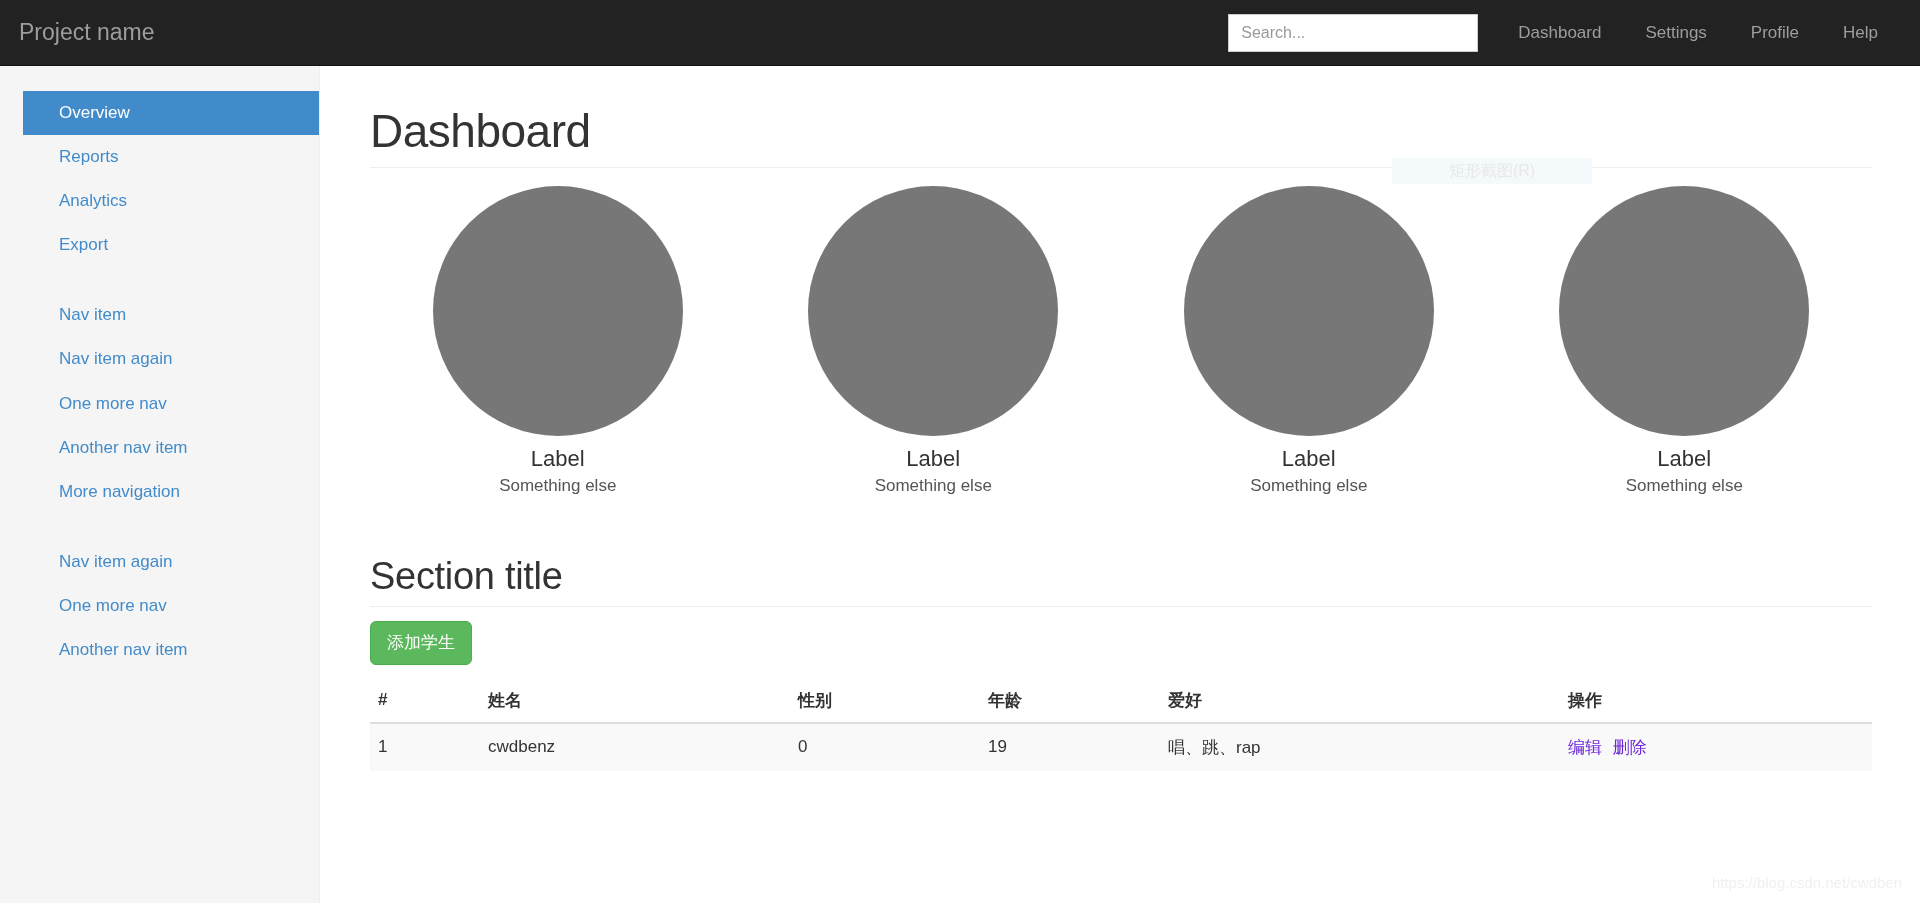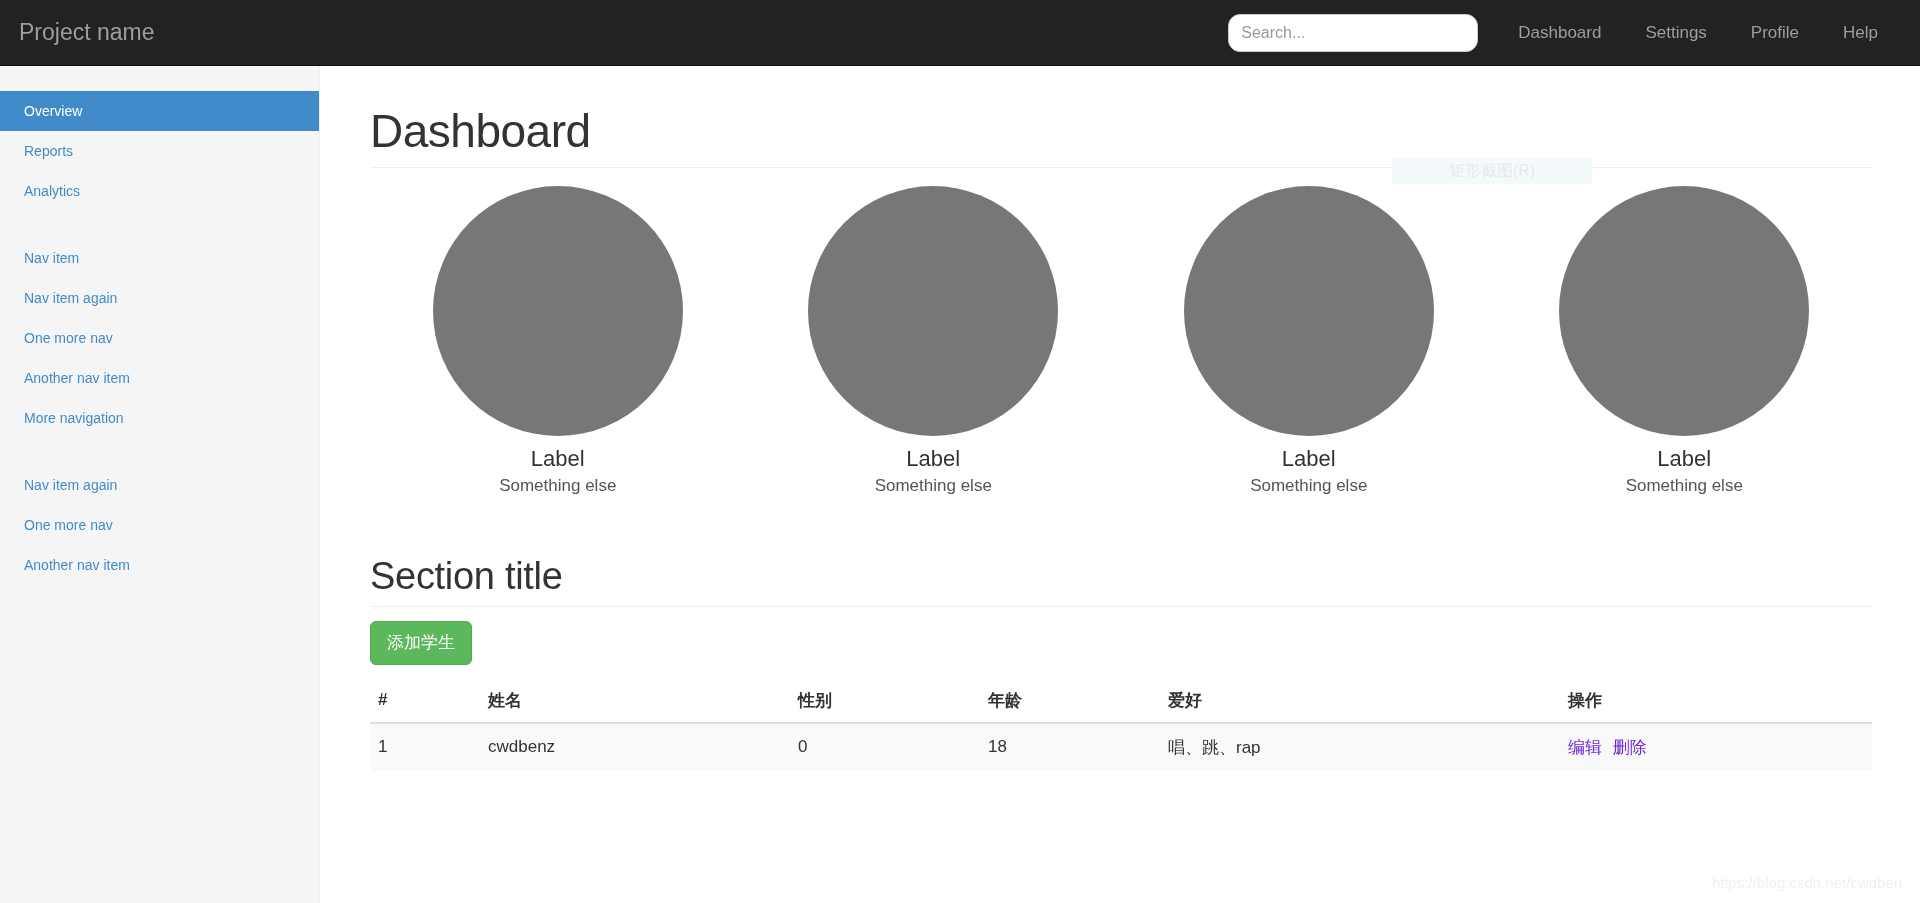--- a/index.html
+++ b/index.html
@@ -37,21 +37,21 @@
   #navbar-right {
     margin-left: auto;
     display: flex;
     align-items: center;
     padding-right: 20px;
   }
   #search-input {
     width: 250px;
     height: 38px;
     border: 1px solid #cccccc;
-    border-radius: 12px;
+    border-radius: 0;
     background: #ffffff;
     font-size: 16px;
     color: #555;
     padding: 6px 12px;
     font-family: "Liberation Sans", sans-serif;
     outline: none;
   }
   #search-input::placeholder { color: #999999; }
   .nav-link {
     color: #9d9d9d;
@@ -68,25 +68,26 @@
     top: 66px; left: 0;
     width: 320px;
     height: 837px;
     background: #f5f5f5;
     border-right: 1px solid #eeeeee;
     padding-top: 25px;
   }
   .side-item {
     display: block;
     color: #428bca;
-    font-size: 14px;
+    font-size: 17px;
     text-decoration: none;
-    padding: 11px 24px;
+    padding: 11px 36px;
     line-height: 1.3;
     white-space: nowrap;
+    margin-left: 23px;
   }
   .side-item.active {
     background: #428bca;
     color: #ffffff;
   }
   .side-gap { height: 26px; }
 
   
   #main {
     position: absolute;
@@ -234,20 +235,21 @@
     <a class="nav-link" href="#">Settings</a>
     <a class="nav-link" href="#">Profile</a>
     <a class="nav-link" href="#">Help</a>
   </div>
 </div>
 
 <nav id="sidebar">
   <a class="side-item active" href="#">Overview</a>
   <a class="side-item" href="#">Reports</a>
   <a class="side-item" href="#">Analytics</a>
+  <a class="side-item" href="#">Export</a>
 
   <div class="side-gap"></div>
 
   <a class="side-item" href="#">Nav item</a>
   <a class="side-item" href="#">Nav item again</a>
   <a class="side-item" href="#">One more nav</a>
   <a class="side-item" href="#">Another nav item</a>
   <a class="side-item" href="#">More navigation</a>
 
   <div class="side-gap"></div>
@@ -306,21 +308,21 @@
         <th class="col-age">年龄</th>
         <th class="col-hobby">爱好</th>
         <th>操作</th>
       </tr>
     </thead>
     <tbody>
       <tr>
         <td>1</td>
         <td>cwdbenz</td>
         <td>0</td>
-        <td>18</td>
+        <td>19</td>
         <td>唱、跳、rap</td>
         <td>
           <a class="action-link" href="#">编辑</a>
           <a class="action-link" href="#">删除</a>
         </td>
       </tr>
     </tbody>
   </table>
 
 </main>

